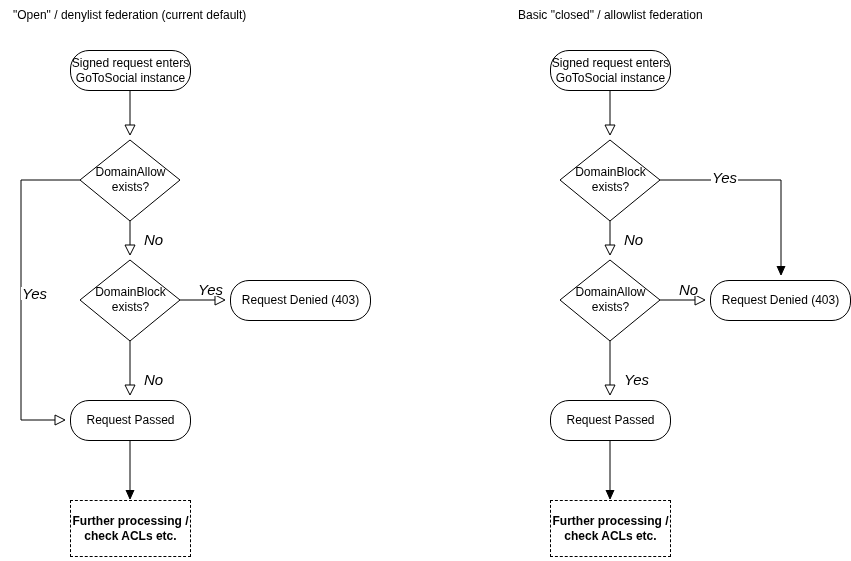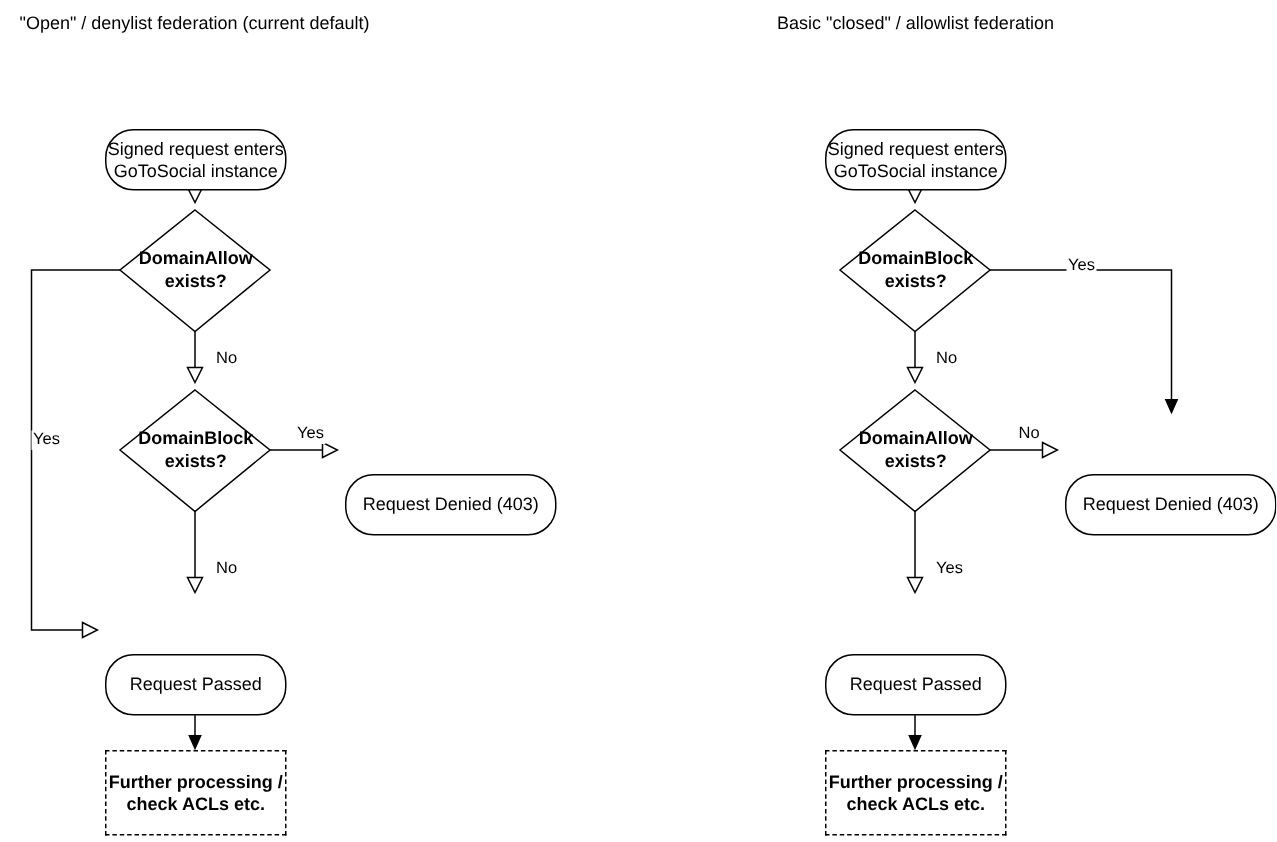--- a/index.html
+++ b/index.html
@@ -40,48 +40,47 @@
     justify-content: center;
     text-align: center;
     font-size: 12px;
     line-height: 15px;
     color: #000000;
     background: #ffffff;
   }
   .node.rounded {
     border: 1px solid #000000;
     border-radius: 19px;
-    margin-top: 36px;
   }
   .node.dashed {
     border: 1px dashed #000000;
     border-radius: 0;
     font-weight: bold;
   }
   .diamond-label {
     position: absolute;
     display: flex;
     align-items: center;
     justify-content: center;
     text-align: center;
     font-size: 12px;
     line-height: 15px;
     color: #000000;
     pointer-events: none;
     background: transparent;
-    font-weight: bold;
   }
   .edge-label {
     position: absolute;
-    font-size: 11px;
+    font-size: 15px;
     line-height: 13px;
     color: #000000;
     background: #ffffff;
     padding: 0 1px;
     white-space: nowrap;
+    font-style: italic;
   }
 </style>
 </head>
 <body>
 
 <div id="canvas">
 
   <div class="panel-title" style="left:13px; top:8px;">"Open" / denylist federation (current default)</div>
 
   <div class="panel-title" style="left:518px; top:8px;">Basic "closed" / allowlist federation</div>

